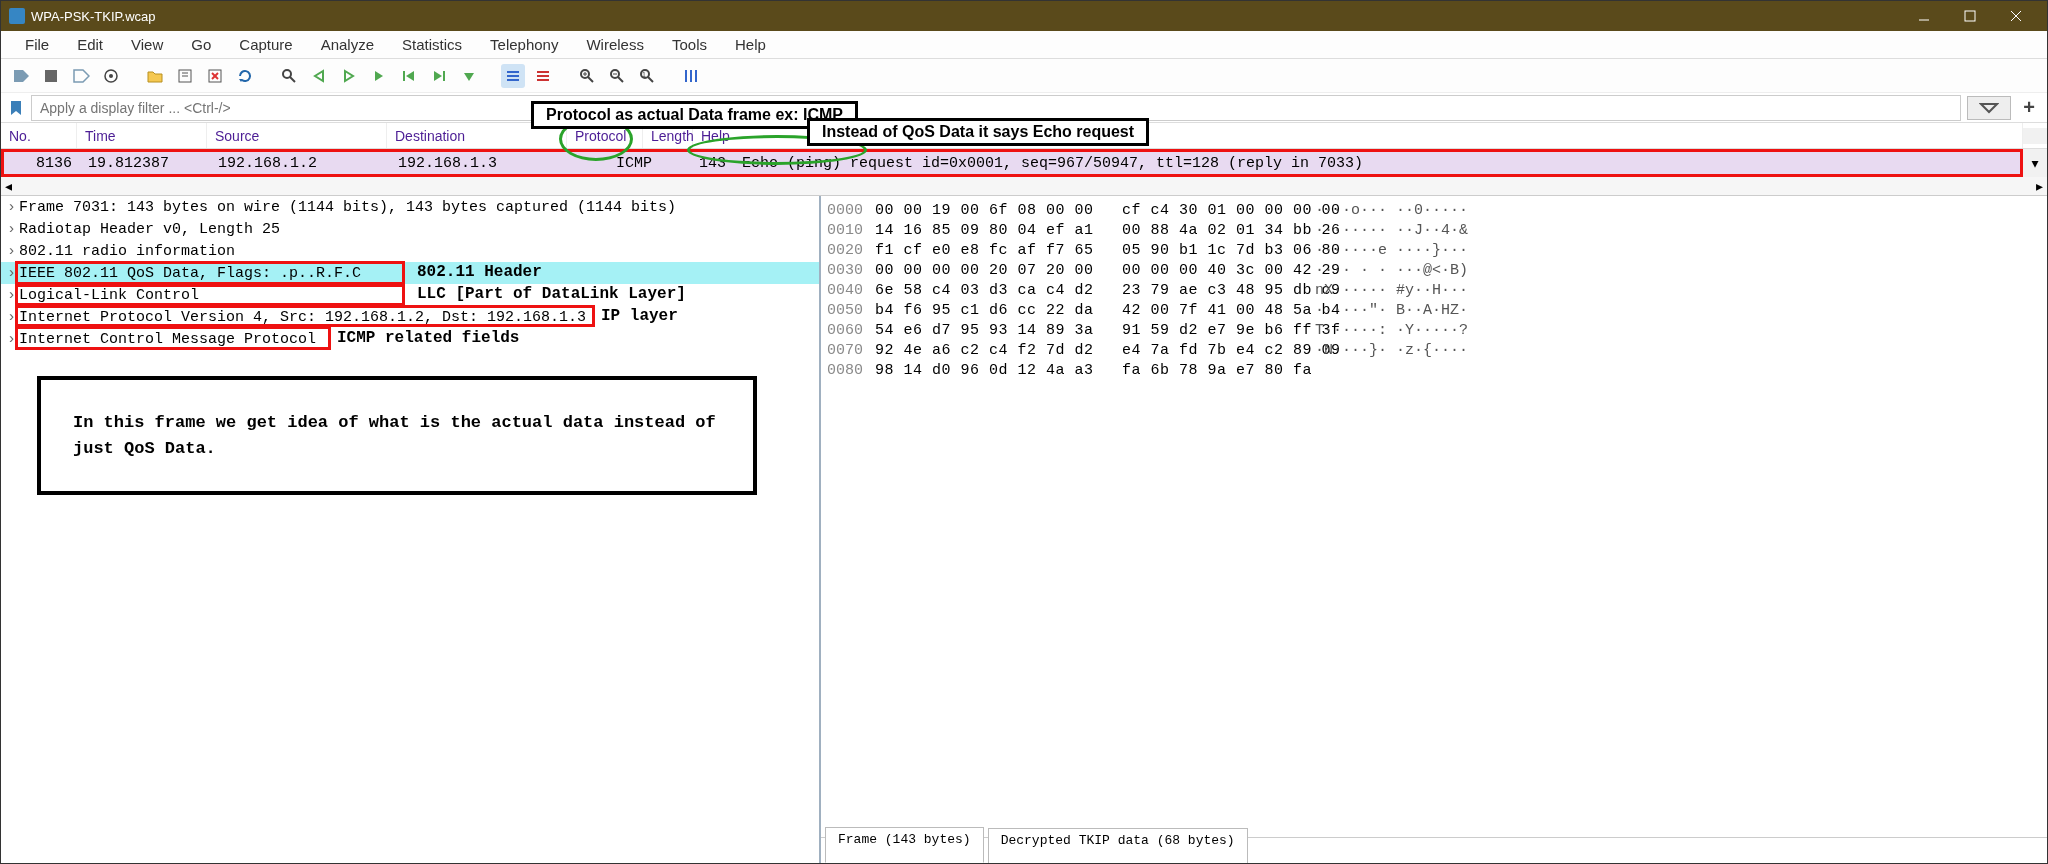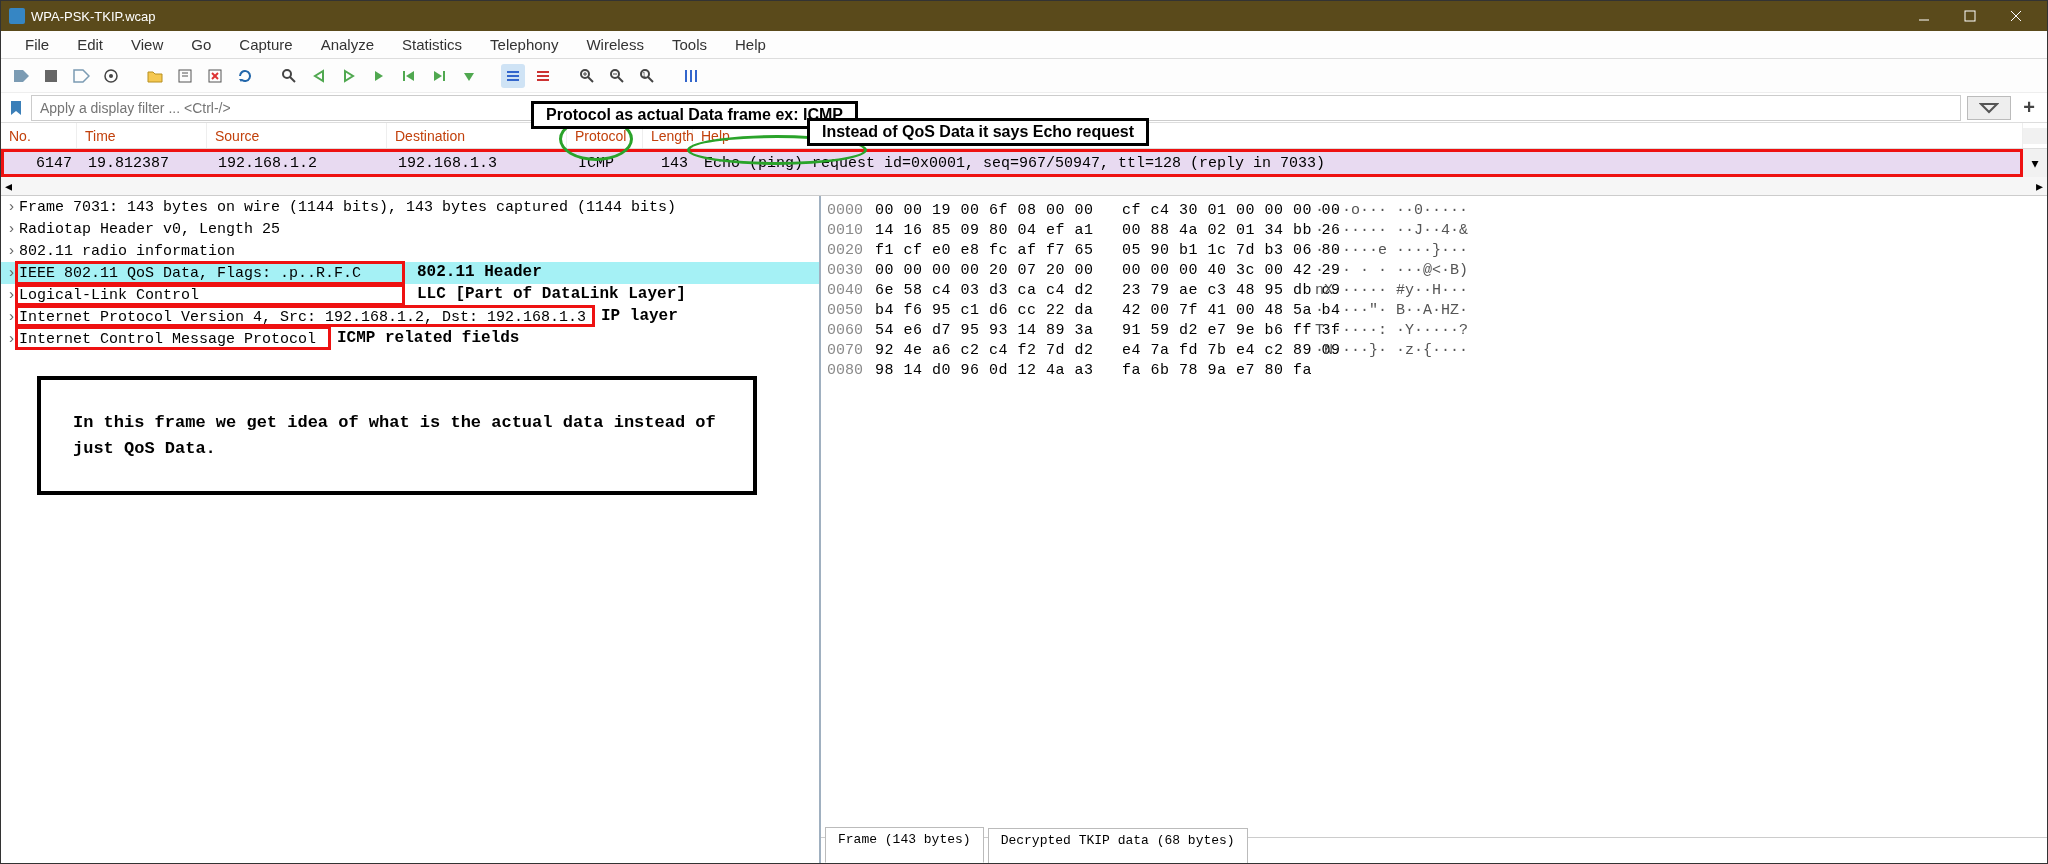--- a/index.html
+++ b/index.html
@@ -24,40 +24,40 @@
   .toolbar .sep { width:8px; }
 
   
   .filterbar { height:30px; display:flex; align-items:center; padding:0 6px; gap:6px; border-bottom:1px solid #ddd; }
   .filterbar .book { width:18px; height:18px; display:flex; align-items:center; justify-content:center; }
   .filterbar input { flex:1; border:1px solid #ccc; padding:4px 8px; font-size:14px; color:#888; background:#fff; }
   .filterbar .dropbtn { width:44px; height:24px; background:#eee; border:1px solid #bbb; display:flex; align-items:center; justify-content:center; }
   .filterbar .plus { font-size:20px; font-weight:bold; color:#444; padding:0 6px; }
 
   
-  .plist-header { height:26px; display:flex; align-items:center; border-bottom:1px solid #ddd; font-size:14px; color:#c2410c; position:relative; }
+  .plist-header { height:26px; display:flex; align-items:center; border-bottom:1px solid #ddd; font-size:14px; color:#4c1d95; position:relative; }
   .plist-header .col { padding-left:8px; border-right:1px solid #eee; height:100%; display:flex; align-items:center; }
   .plist-header .cNo  { width:76px; }
   .plist-header .cTime{ width:130px; }
   .plist-header .cSrc { width:180px; }
   .plist-header .cDst { width:180px; }
   .plist-header .cProt{ width:76px; }
   .plist-header .cLen { width:50px; }
   .plist-header .cInfo{ flex:1; }
   .plist-header .scroll-stub { width:24px; background:#f1f1f1; }
 
   
   .plist-body { position:relative; background:#fff; }
   .plist-row { height:28px; display:flex; align-items:center; font-family:"Consolas","Courier New",monospace; font-size:15px; background:#e8daf1; border: 3px solid #e11; }
   .plist-row .cell { padding-left:8px; white-space:nowrap; }
   .plist-row .cNo  { width:76px; text-align:right; padding-right:8px; }
   .plist-row .cTime{ width:130px; }
   .plist-row .cSrc { width:180px; }
   .plist-row .cDst { width:180px; }
-  .plist-row .cProt{ width:76px; }
+  .plist-row .cProt{ width:76px;margin-left:38px; }
   .plist-row .cLen { width:50px; text-align:right; padding-right:8px; }
   .plist-row .cInfo{ flex:1; }
   .hscroll-bar { height:18px; background:#f6f6f6; display:flex; align-items:center; justify-content:space-between; padding:0 4px; }
 
   
   .annotation-box { position:absolute; border:3px solid #000; background:#fff; font-weight:bold; font-size:16px; padding:2px 12px; z-index:10; pointer-events:none; }
   .green-oval { position:absolute; border:3px solid #2aa32a; border-radius:50%; z-index:9; pointer-events:none; }
   .red-box { position:absolute; border:3px solid #e11; z-index:8; pointer-events:none; }
   .ann-label { position:absolute; font-weight:bold; font-size:16px; color:#000; pointer-events:none; }
   .big-note { position:absolute; border:4px solid #000; font-weight:bold; font-size:17px; padding:30px 32px; background:#fff; line-height:1.5; }
@@ -290,21 +290,21 @@
     <div class="col cProt">Protocol</div>
     <div class="col cLen">Length</div>
     <div class="col cInfo">Help</div>
     <div class="scroll-stub">&nbsp;</div>
     <div class="green-oval" style="left:558px; top:-6px; width:74px; height:44px;"></div>
     <div class="green-oval" style="left:686px; top:12px; width:180px; height:30px;"></div>
   </div>
 
   <div class="plist-body">
     <div class="plist-row" style="margin-right:24px;">
-      <span class="cell cNo">6147</span>
+      <span class="cell cNo">8136</span>
       <span class="cell cTime">19.812387</span>
       <span class="cell cSrc">192.168.1.2</span>
       <span class="cell cDst">192.168.1.3</span>
       <span class="cell cProt">ICMP</span>
       <span class="cell cLen">143</span>
       <span class="cell cInfo">Echo (ping) request  id=0x0001, seq=967/50947, ttl=128 (reply in 7033)</span>
     </div>
     <div style="position:absolute;right:0;top:0;width:24px;height:28px;background:#f1f1f1;display:flex;align-items:center;justify-content:center;">▾</div>
     <div class="hscroll-bar">
         <span>◂</span>

